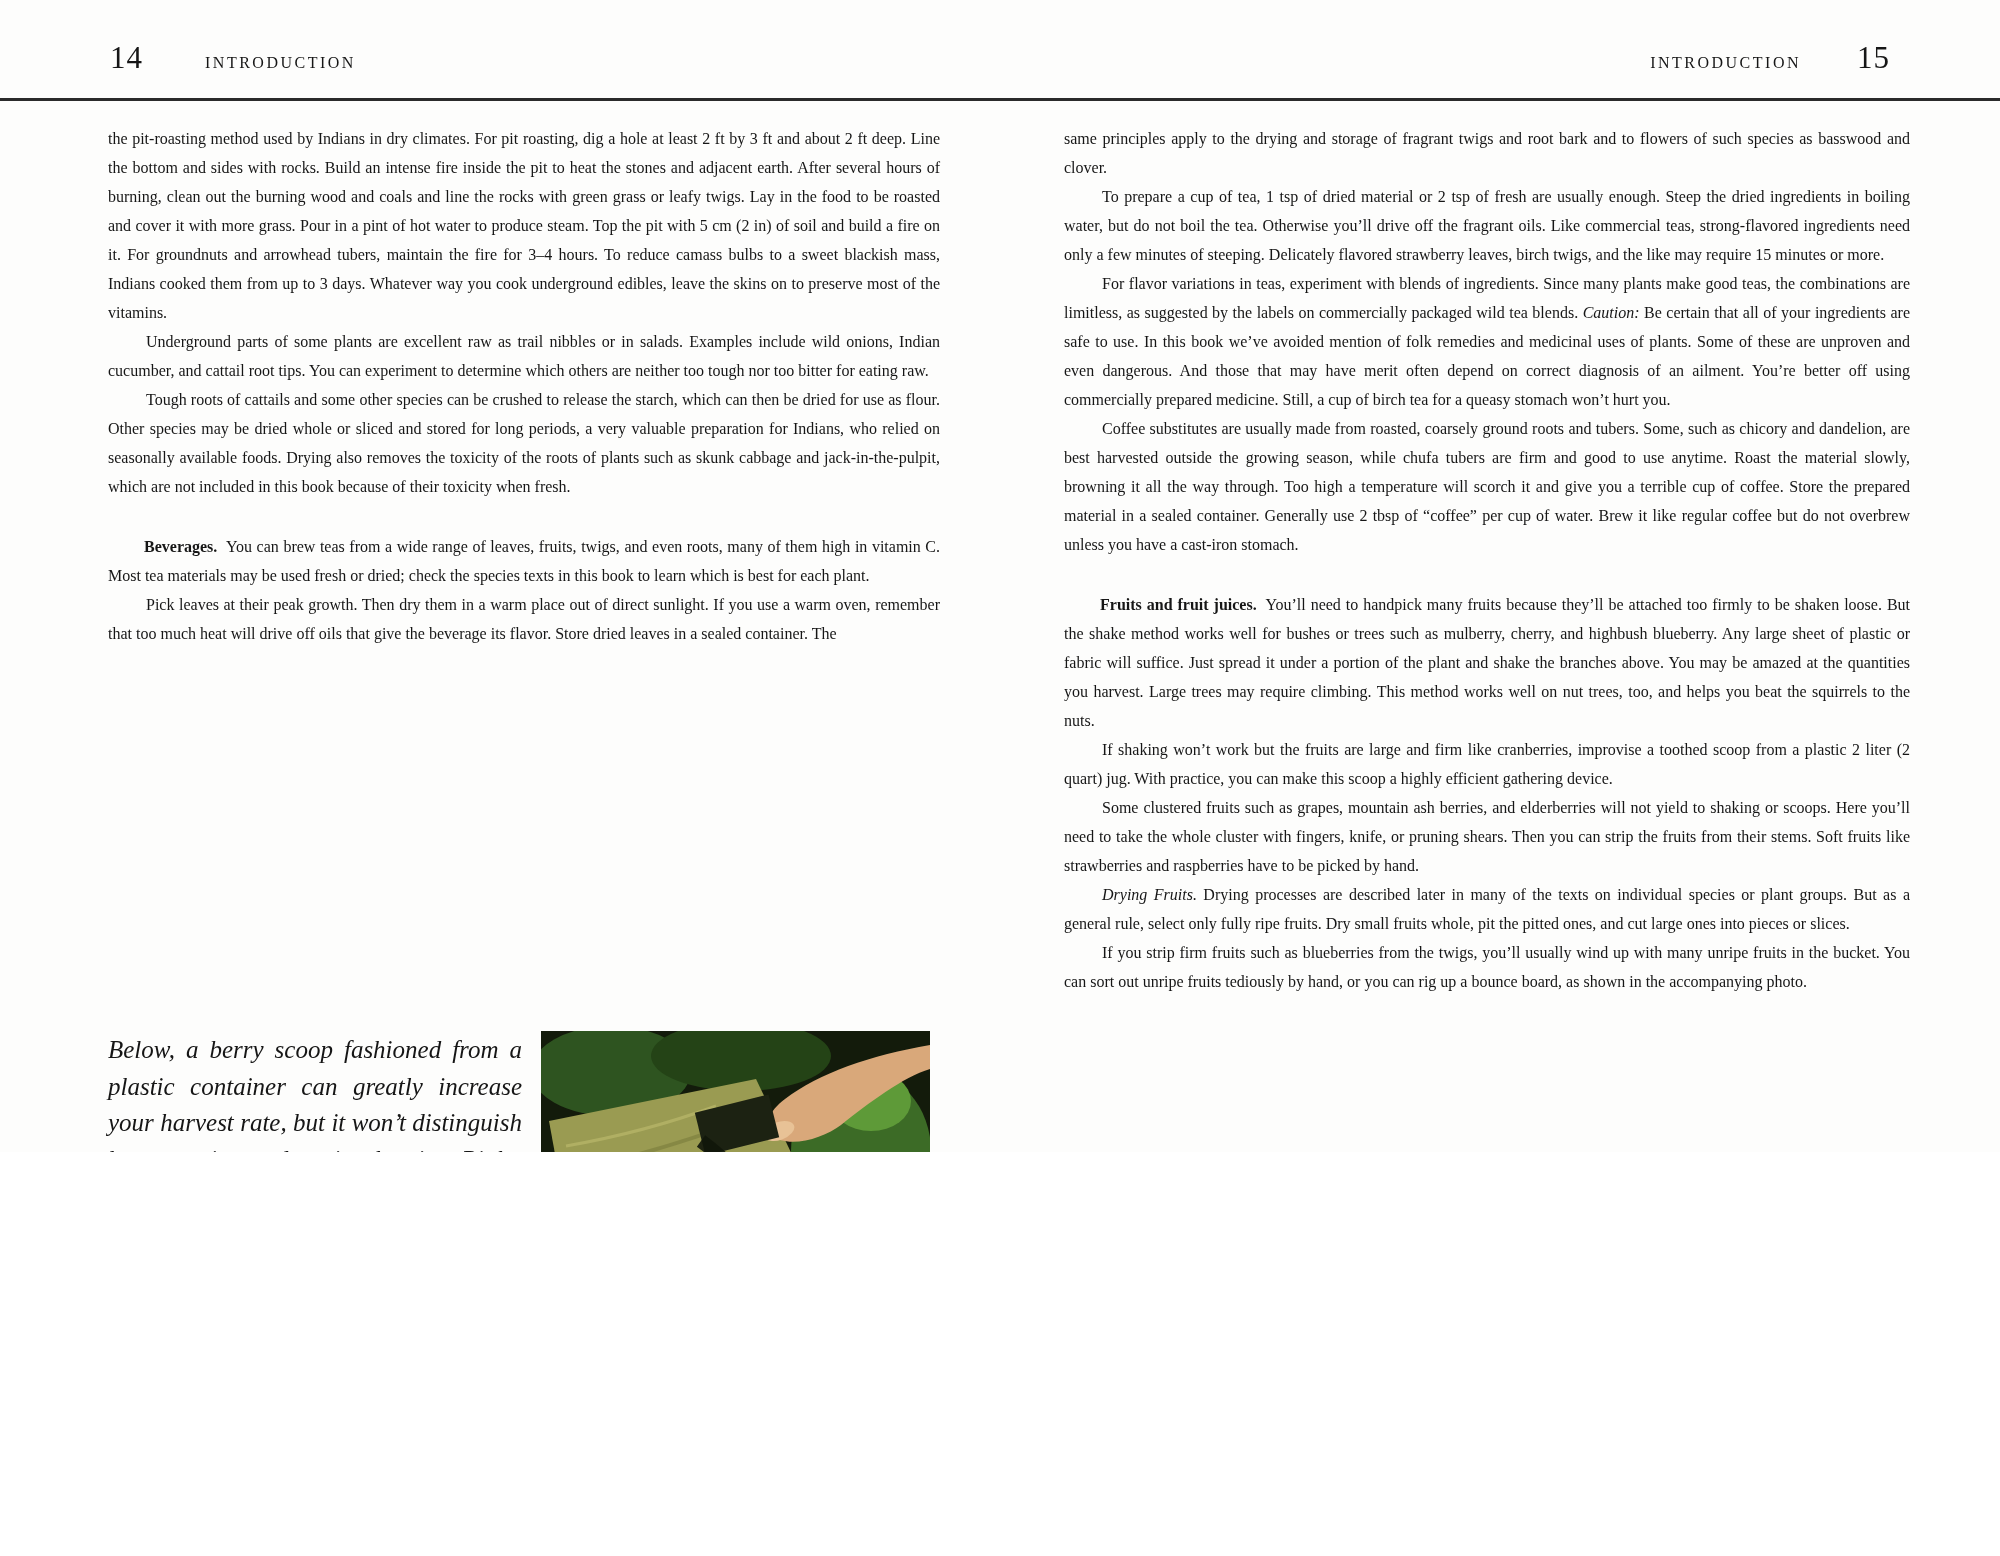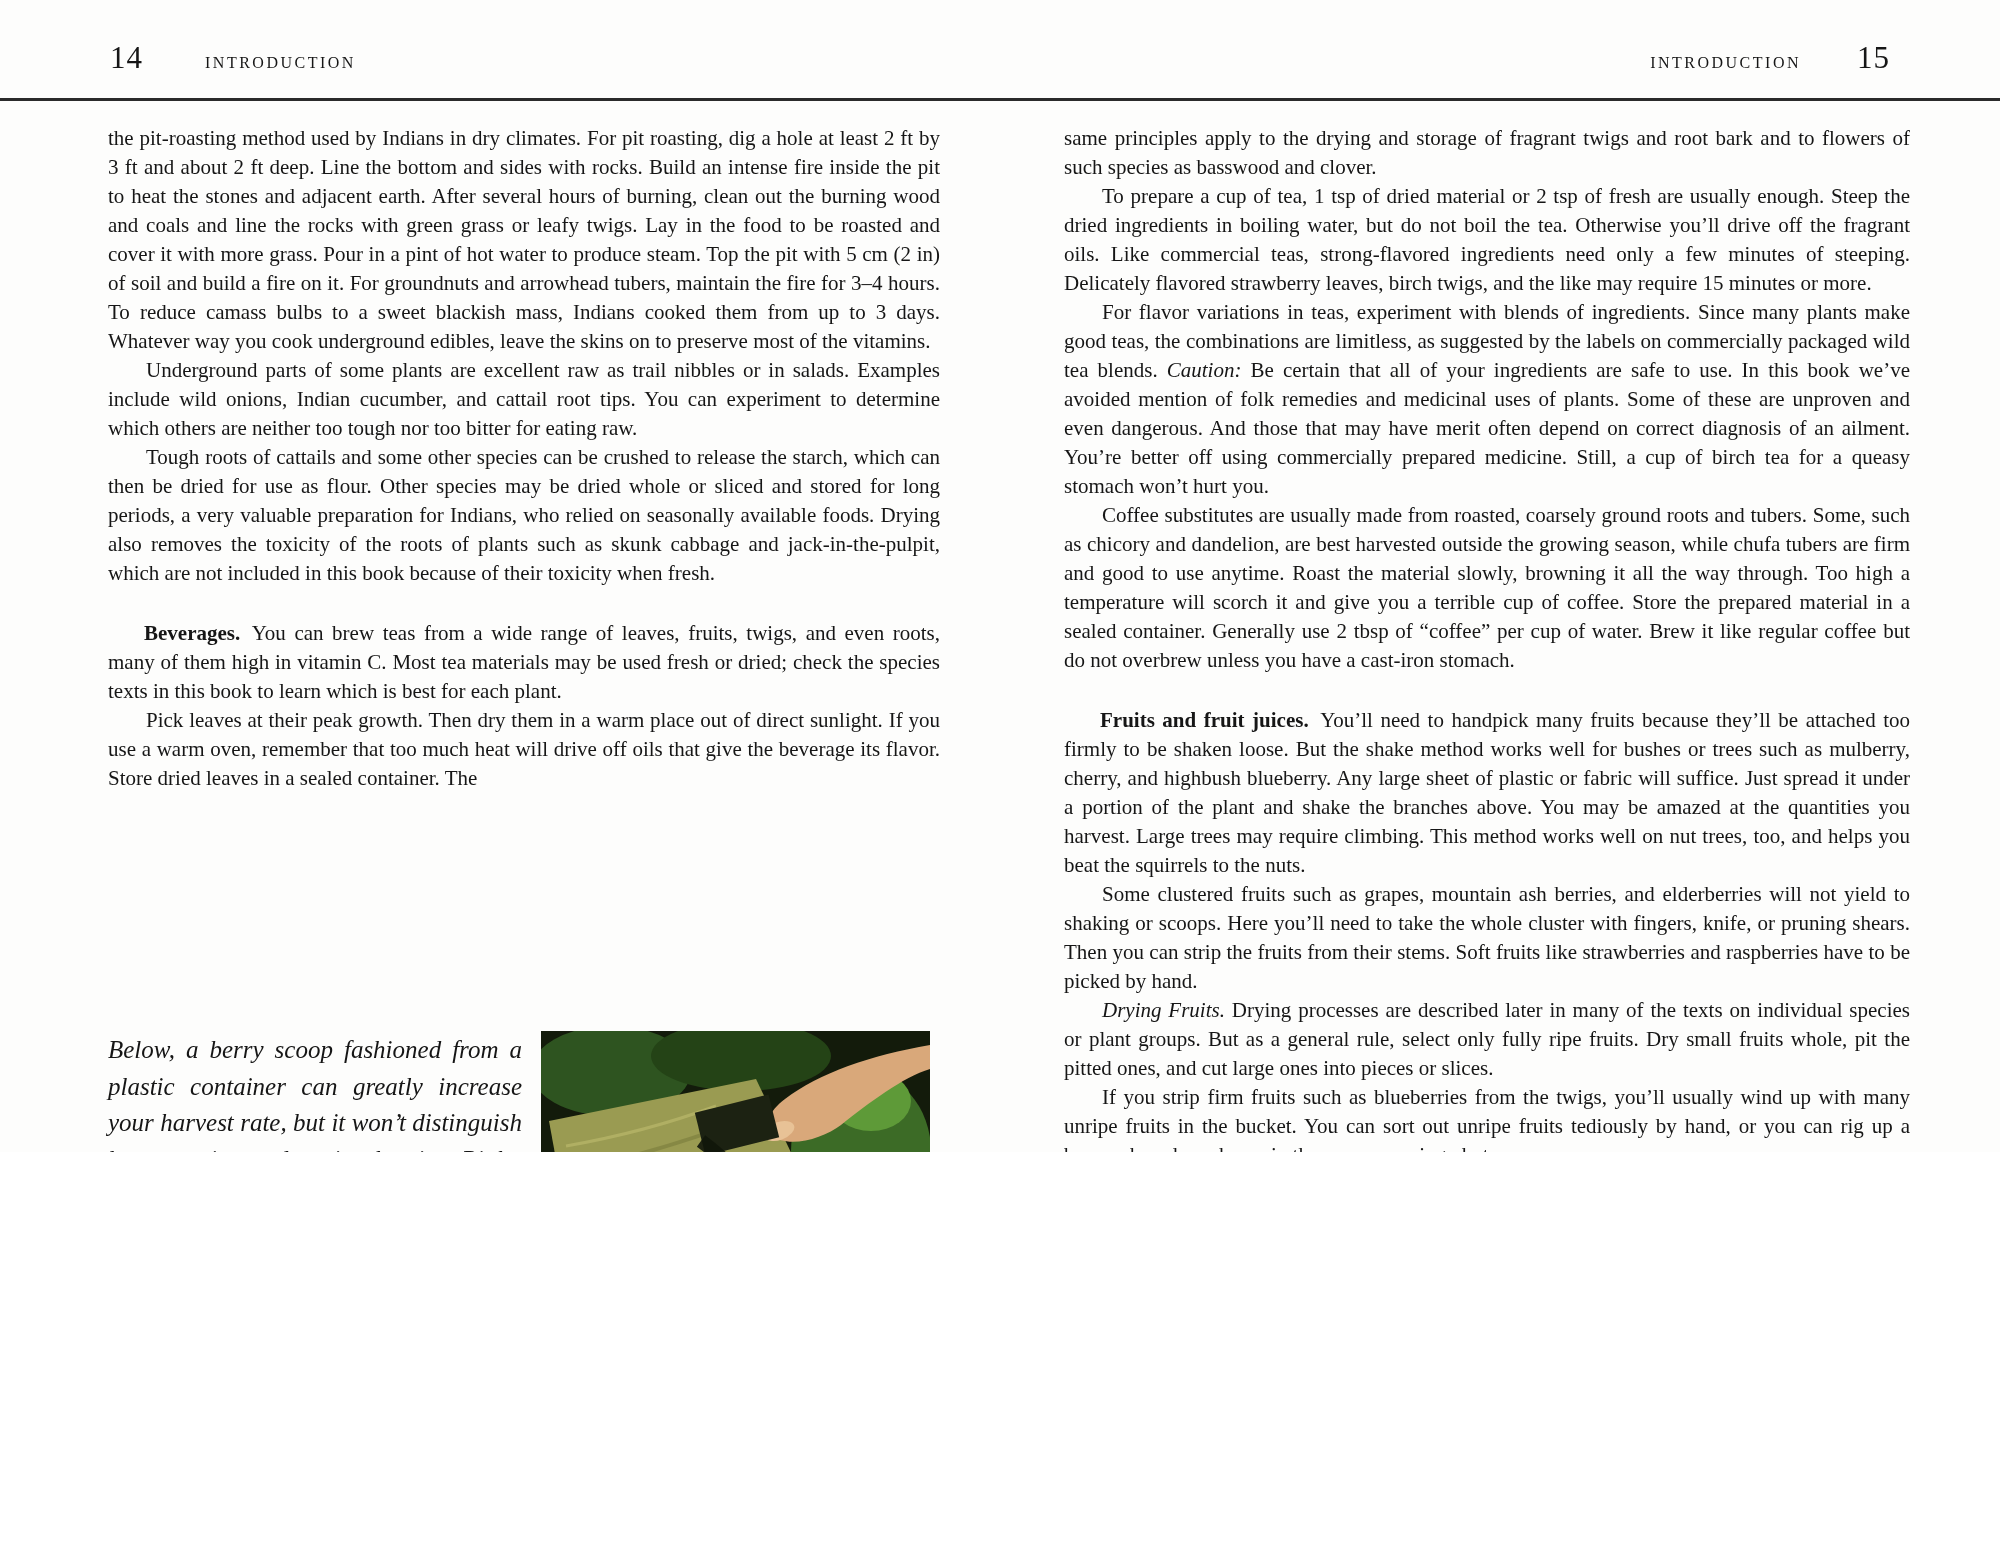--- a/index.html
+++ b/index.html
@@ -10,21 +10,21 @@
   }
   .rule{position:absolute;left:0;top:98px;width:2000px;height:3px;background:#2b2b2b;}
   .running-head{position:absolute;top:40px;height:44px;display:flex;align-items:baseline;}
   .running-head .pageno{font-size:31px;letter-spacing:1px;}
   .running-head .headword{font-size:16px;letter-spacing:2.5px;}
   .head-left{left:110px;}
   .head-left .headword{margin-left:62px;}
   .head-right{right:110px;}
   .head-right .headword{margin-right:56px;}
   .textcol{
-    position:absolute;top:124px;font-size:21px;line-height:29px;
+    position:absolute;top:124px;font-size:16px;line-height:29px;
     text-align:justify;text-justify:inter-word;
   }
   .col-left{left:108px;width:832px;}
   .col-right{left:1064px;width:846px;}
   .textcol p{margin:0;}
   .textcol p.indent{text-indent:38px;}
   .textcol p.space-before{margin-top:31px;}
   .seg-n{font-style:normal;}
   .seg-i{font-style:italic;}
   .seg-bi{font-weight:bold;margin-right:.55em;margin-left:36px;}
@@ -60,20 +60,21 @@
       <p class="space-before"><span class="seg-bi">Beverages.</span><span class="seg-n">You can brew teas from a wide range of leaves, fruits, twigs, and even roots, many of them high in vitamin C. Most tea materials may be used fresh or dried; check the species texts in this book to learn which is best for each plant.</span></p>
       <p class="indent "><span class="seg-n">Pick leaves at their peak growth. Then dry them in a warm place out of direct sunlight. If you use a warm oven, remember that too much heat will drive off oils that give the beverage its flavor. Store dried leaves in a sealed container. The</span></p>
     </div>
 
   <div class="textcol col-right">
       <p class=""><span class="seg-n">same principles apply to the drying and storage of fragrant twigs and root bark and to flowers of such species as basswood and clover.</span></p>
       <p class="indent "><span class="seg-n">To prepare a cup of tea, 1 tsp of dried material or 2 tsp of fresh are usually enough. Steep the dried ingredients in boiling water, but do not boil the tea. Otherwise you’ll drive off the fragrant oils. Like commercial teas, strong-flavored ingredients need only a few minutes of steeping. Delicately flavored strawberry leaves, birch twigs, and the like may require 15 minutes or more.</span></p>
       <p class="indent "><span class="seg-n">For flavor variations in teas, experiment with blends of ingredients. Since many plants make good teas, the combinations are limitless, as suggested by the labels on commercially packaged wild tea blends. </span><span class="seg-i">Caution:</span><span class="seg-n"> Be certain that all of your ingredients are safe to use. In this book we’ve avoided mention of folk remedies and medicinal uses of plants. Some of these are unproven and even dangerous. And those that may have merit often depend on correct diagnosis of an ailment. You’re better off using commercially prepared medicine. Still, a cup of birch tea for a queasy stomach won’t hurt you.</span></p>
       <p class="indent "><span class="seg-n">Coffee substitutes are usually made from roasted, coarsely ground roots and tubers. Some, such as chicory and dandelion, are best harvested outside the growing season, while chufa tubers are firm and good to use anytime. Roast the material slowly, browning it all the way through. Too high a temperature will scorch it and give you a terrible cup of coffee. Store the prepared material in a sealed container. Generally use 2 tbsp of “coffee” per cup of water. Brew it like regular coffee but do not overbrew unless you have a cast-iron stomach.</span></p>
       <p class="space-before"><span class="seg-bi">Fruits and fruit juices.</span><span class="seg-n">You’ll need to handpick many fruits because they’ll be attached too firmly to be shaken loose. But the shake method works well for bushes or trees such as mulberry, cherry, and highbush blueberry. Any large sheet of plastic or fabric will suffice. Just spread it under a portion of the plant and shake the branches above. You may be amazed at the quantities you harvest. Large trees may require climbing. This method works well on nut trees, too, and helps you beat the squirrels to the nuts.</span></p>
+      <p class="indent "><span class="seg-n">If shaking won’t work but the fruits are large and firm like cranberries, improvise a toothed scoop from a plastic 2 liter (2 quart) jug. With practice, you can make this scoop a highly efficient gathering device.</span></p>
       <p class="indent "><span class="seg-n">Some clustered fruits such as grapes, mountain ash berries, and elderberries will not yield to shaking or scoops. Here you’ll need to take the whole cluster with fingers, knife, or pruning shears. Then you can strip the fruits from their stems. Soft fruits like strawberries and raspberries have to be picked by hand.</span></p>
       <p class="indent "><span class="seg-i">Drying Fruits.</span><span class="seg-n"> Drying processes are described later in many of the texts on individual species or plant groups. But as a general rule, select only fully ripe fruits. Dry small fruits whole, pit the pitted ones, and cut large ones into pieces or slices.</span></p>
       <p class="indent "><span class="seg-n">If you strip firm fruits such as blueberries from the twigs, you’ll usually wind up with many unripe fruits in the bucket. You can sort out unripe fruits tediously by hand, or you can rig up a bounce board, as shown in the accompanying photo.</span></p>
     </div>
 
   <div class="caption">
       <p class=""><span class="seg-i">Below, a berry scoop fashioned from a plastic container can greatly increase your harvest rate, but it won’t distinguish between ripe and unripe berries. Right, you can use a fabric-covered board to bounce most hard, unripe berries beyond a collector box. (Dykeman photos)</span></p>
     </div>
 
   <div class="photo photo-left">

